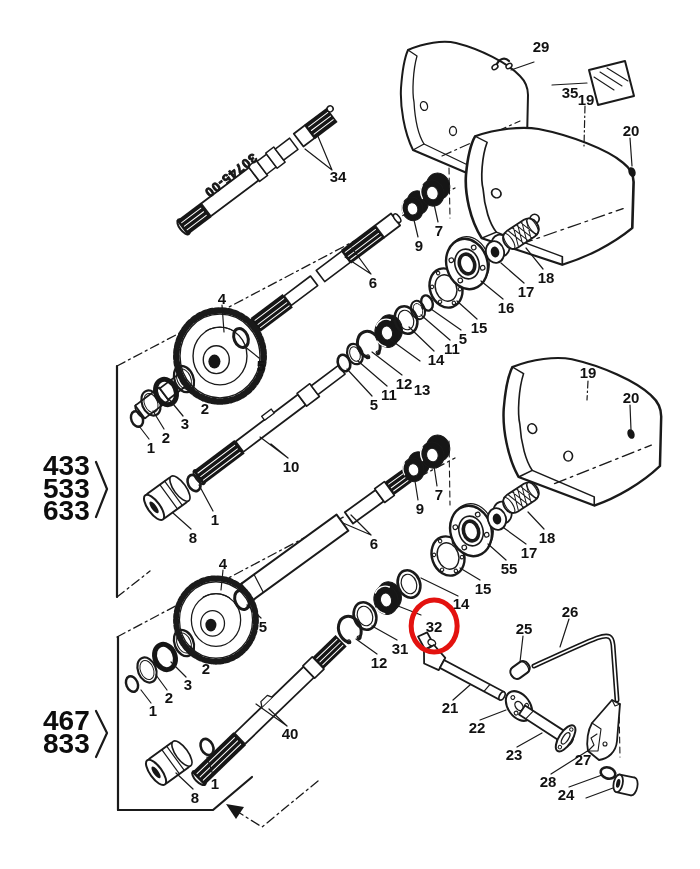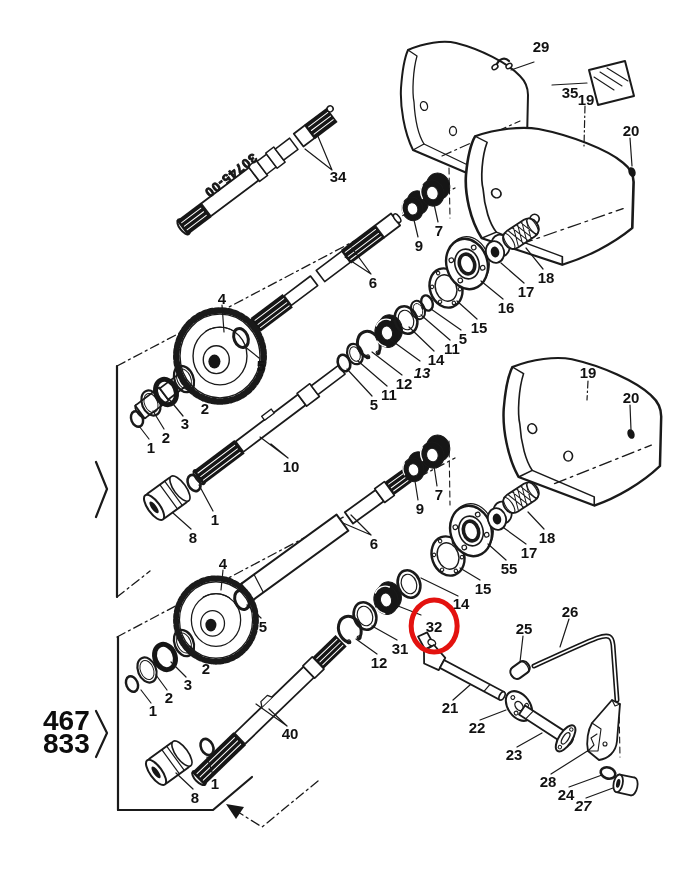--- a/index.html
+++ b/index.html
@@ -329,20 +329,25 @@
     M421,615 L398,606 M397,640 L372,626 M377,654 L356,639
     M223,570 L221,590 M261,618 L247,605
     M204,661 L190,646 M186,677 L171,662 M167,690 L156,675 M151,703 L141,690
     M287,726 L256,704 M287,726 L269,709
     M213,775 L207,757 M193,789 L176,773
     M523,636 L520,662 M569,619 L560,647
     M453,700 L470,685 M480,720 L506,710 M517,747 L542,733
     M551,774 L589,750 M569,787 L602,775 M586,798 L613,788"></path>
 </svg>
 
+<div class="models" style="top:455px;">
+  <div>433</div>
+  <div>533</div>
+  <div>633</div>
+</div>
 <div class="models" style="top:710px;">
   <div>467</div>
   <div>833</div>
 </div>
 
 <div id="callouts">
       <div class="callout" style="left: 338px; top: 176px;">34</div>
       <div class="callout" style="left: 541px; top: 46px;">29</div>
       <div class="callout" style="left: 542px; top: 92px; margin-left: 28px;">35</div>
       <div class="callout" style="left: 586px; top: 99px;">19</div>
@@ -350,21 +355,21 @@
       <div class="callout" style="left: 439px; top: 230px;">7</div>
       <div class="callout" style="left: 419px; top: 245px;">9</div>
       <div class="callout" style="left: 373px; top: 282px;">6</div>
       <div class="callout" style="left: 546px; top: 277px;">18</div>
       <div class="callout" style="left: 526px; top: 291px;">17</div>
       <div class="callout" style="left: 506px; top: 307px;">16</div>
       <div class="callout" style="left: 479px; top: 327px;">15</div>
       <div class="callout" style="left: 463px; top: 338px;">5</div>
       <div class="callout" style="left: 452px; top: 348px;">11</div>
       <div class="callout" style="left: 436px; top: 359px;">14</div>
-      <div class="callout" style="left: 422px; top: 372px; font-style: italic;">13</div>
+      <div class="callout" style="left: 422px; top: 389px;">13</div>
       <div class="callout" style="left: 404px; top: 383px;">12</div>
       <div class="callout" style="left: 389px; top: 394px;">11</div>
       <div class="callout" style="left: 374px; top: 404px;">5</div>
       <div class="callout" style="left: 222px; top: 298px;">4</div>
       <div class="callout" style="left: 261px; top: 365px;">5</div>
       <div class="callout" style="left: 205px; top: 408px;">2</div>
       <div class="callout" style="left: 185px; top: 423px;">3</div>
       <div class="callout" style="left: 166px; top: 437px;">2</div>
       <div class="callout" style="left: 151px; top: 447px;">1</div>
       <div class="callout" style="left: 291px; top: 466px;">10</div>
@@ -392,16 +397,16 @@
       <div class="callout" style="left: 290px; top: 733px;">40</div>
       <div class="callout" style="left: 215px; top: 783px;">1</div>
       <div class="callout" style="left: 195px; top: 797px;">8</div>
       <div class="callout" style="left: 524px; top: 628px;">25</div>
       <div class="callout" style="left: 570px; top: 611px;">26</div>
       <div class="callout" style="left: 450px; top: 707px;">21</div>
       <div class="callout" style="left: 477px; top: 727px;">22</div>
       <div class="callout" style="left: 514px; top: 754px;">23</div>
       <div class="callout" style="left: 548px; top: 781px;">28</div>
       <div class="callout" style="left: 566px; top: 794px;">24</div>
-      <div class="callout" style="left: 583px; top: 805px; font-style: italic;">27</div>
+      <div class="callout" style="left: 583px; top: 759px;">27</div>
     </div>
 
 </div>
 
 </body></html>

